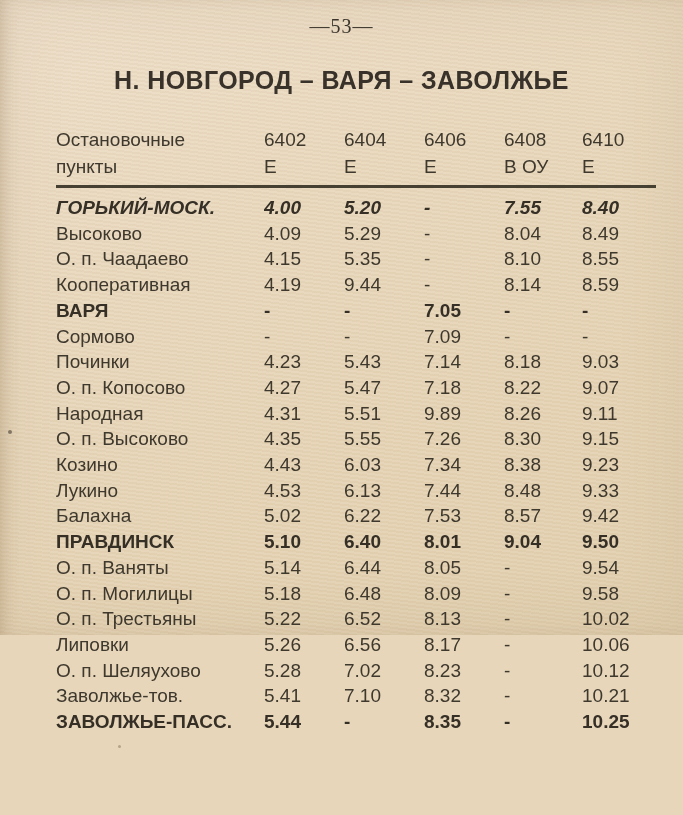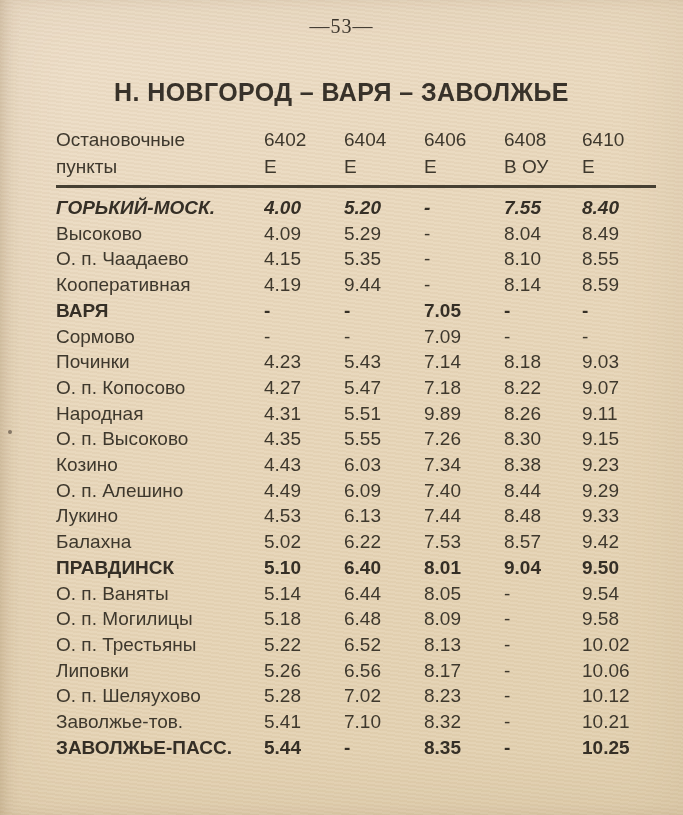--- a/index.html
+++ b/index.html
@@ -4,40 +4,40 @@
 <style>
   html,body{margin:0;padding:0;}
   body{
     width:683px;height:815px;
     font-family:"Liberation Sans",sans-serif;
     background:#e7d6ba;
     overflow:hidden;
   }
   .page{
     position:relative;
-    width:683px;height:815px;
+    width:683px;height:635px;
     color:#3d372c;
     background:
       repeating-linear-gradient(7deg, rgba(255,255,255,0.05) 0 2px, rgba(110,80,40,0.03) 2px 4px),
       linear-gradient(155deg,#eedfca 0%, #e9d8bd 35%, #e5d3b4 70%, #e1cfae 100%);
     box-shadow:
       inset 10px 0 18px -10px rgba(110,75,35,0.30),
       inset 0 0 70px rgba(120,90,50,0.10);
   }
   .page-number{
     position:absolute; top:15px; left:0; right:0;
     text-align:center;
     font-family:"Liberation Serif",serif;
     font-size:20px;
     letter-spacing:1px;
     color:#3a342b;
   }
   .title{
     position:absolute; top:66px; left:0; right:0;
-    margin:12px;
+    margin:0;
     text-align:center;
     font-size:25px;
     font-weight:bold;
     letter-spacing:0.4px;
     color:#38322a;
     white-space:nowrap;
   }
   table.timetable{
     position:absolute; top:126px; left:56px;
     width:600px;
@@ -198,28 +198,20 @@
         </tr>
         <tr>
           <td class="station">Козино</td>
           <td>4.43</td>
           <td>6.03</td>
           <td>7.34</td>
           <td>8.38</td>
           <td>9.23</td>
         </tr>
         <tr>
-          <td class="station">О. п. Алешино</td>
-          <td>4.49</td>
-          <td>6.09</td>
-          <td>7.40</td>
-          <td>8.44</td>
-          <td>9.29</td>
-        </tr>
-        <tr>
           <td class="station">Лукино</td>
           <td>4.53</td>
           <td>6.13</td>
           <td>7.44</td>
           <td>8.48</td>
           <td>9.33</td>
         </tr>
         <tr>
           <td class="station">Балахна</td>
           <td>5.02</td>

